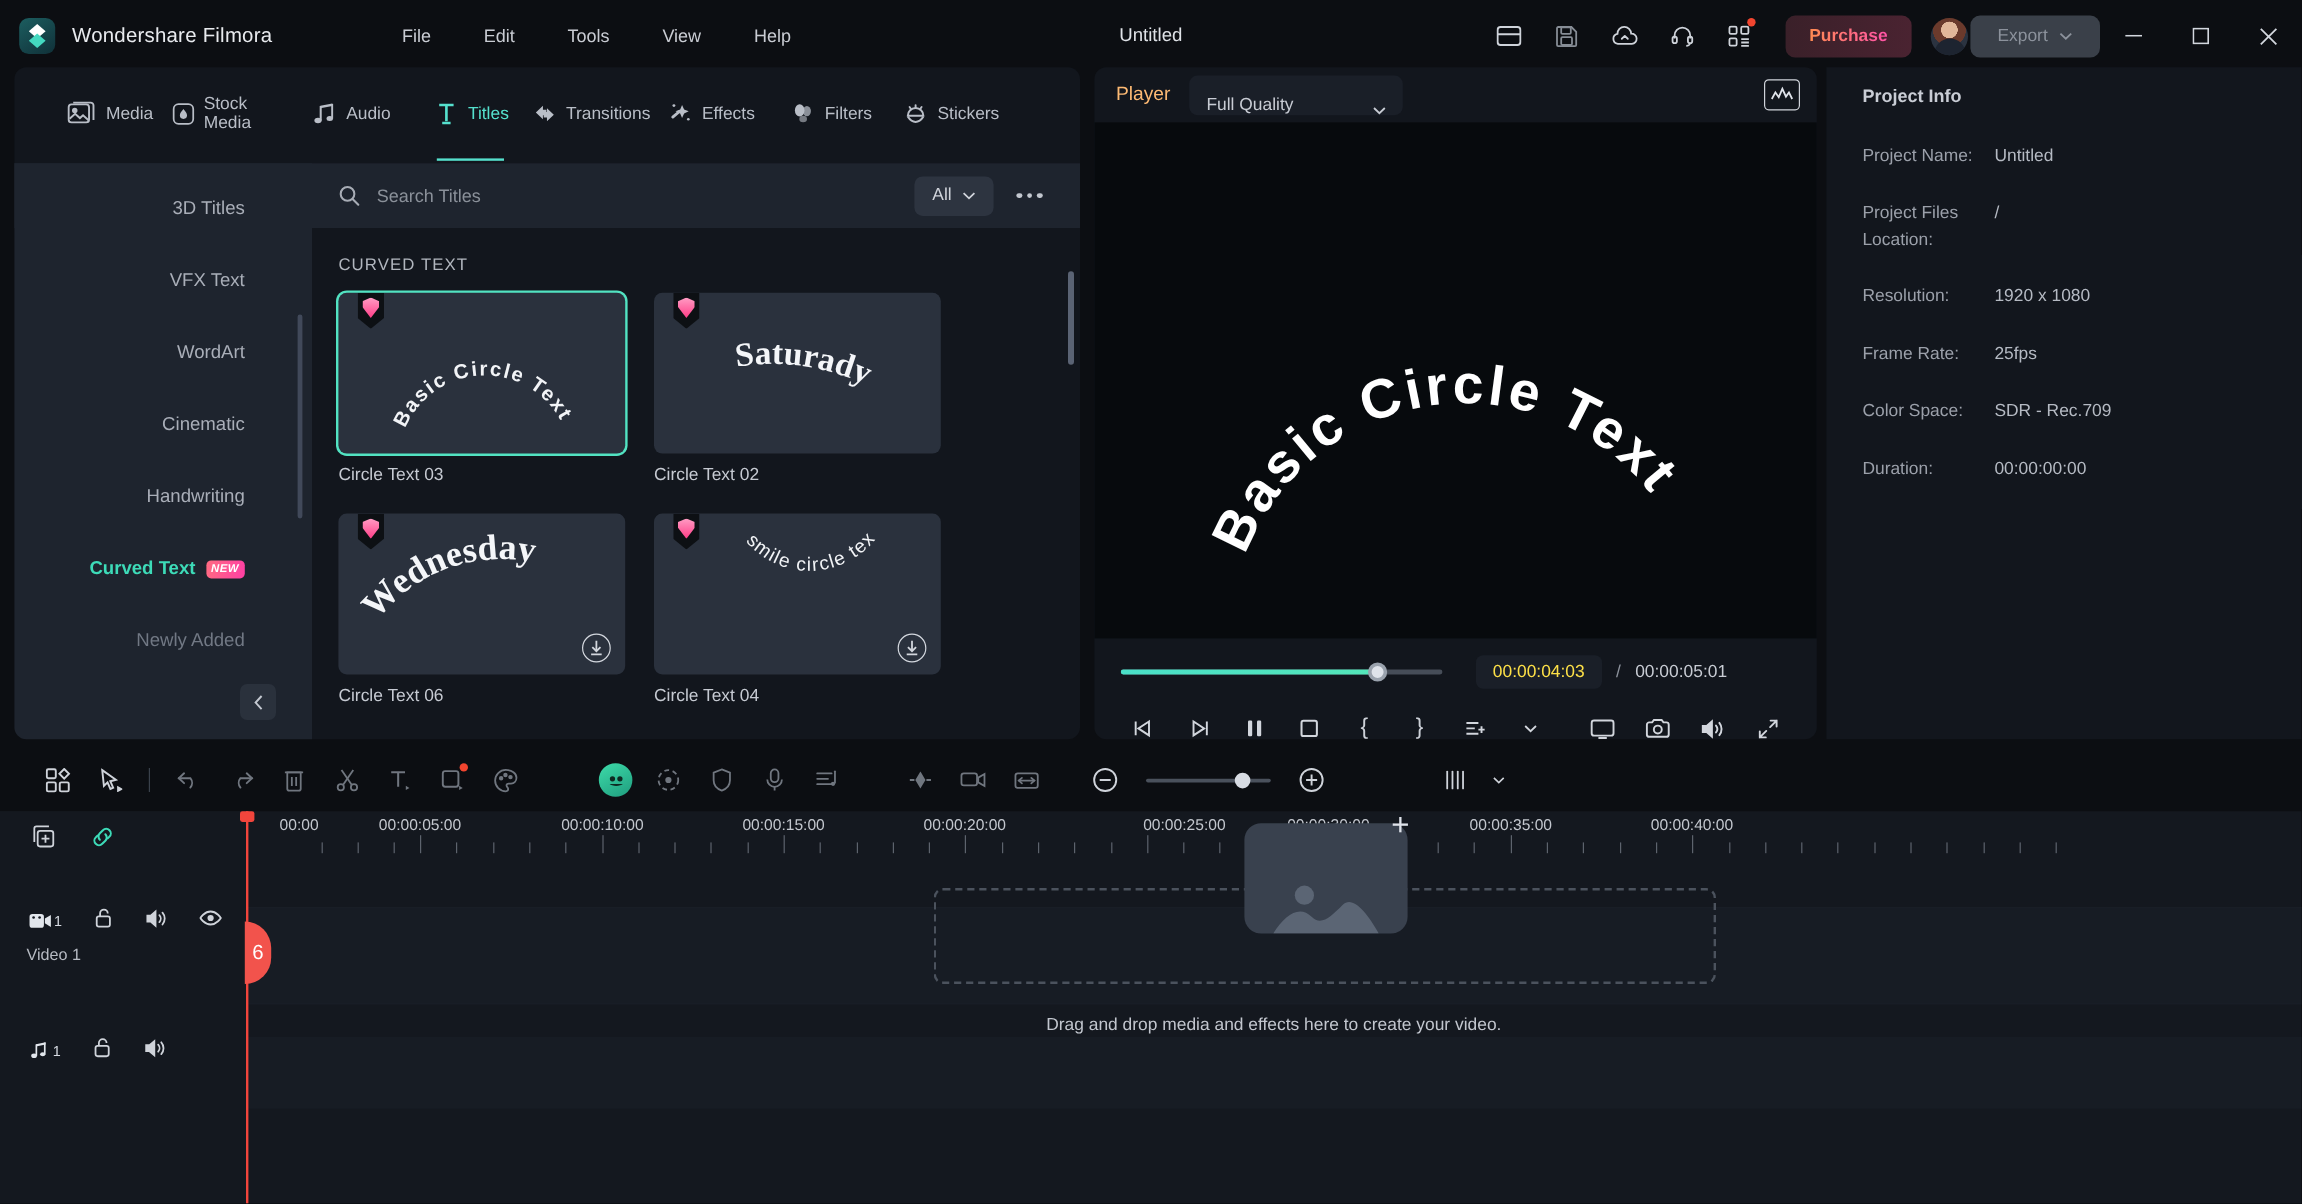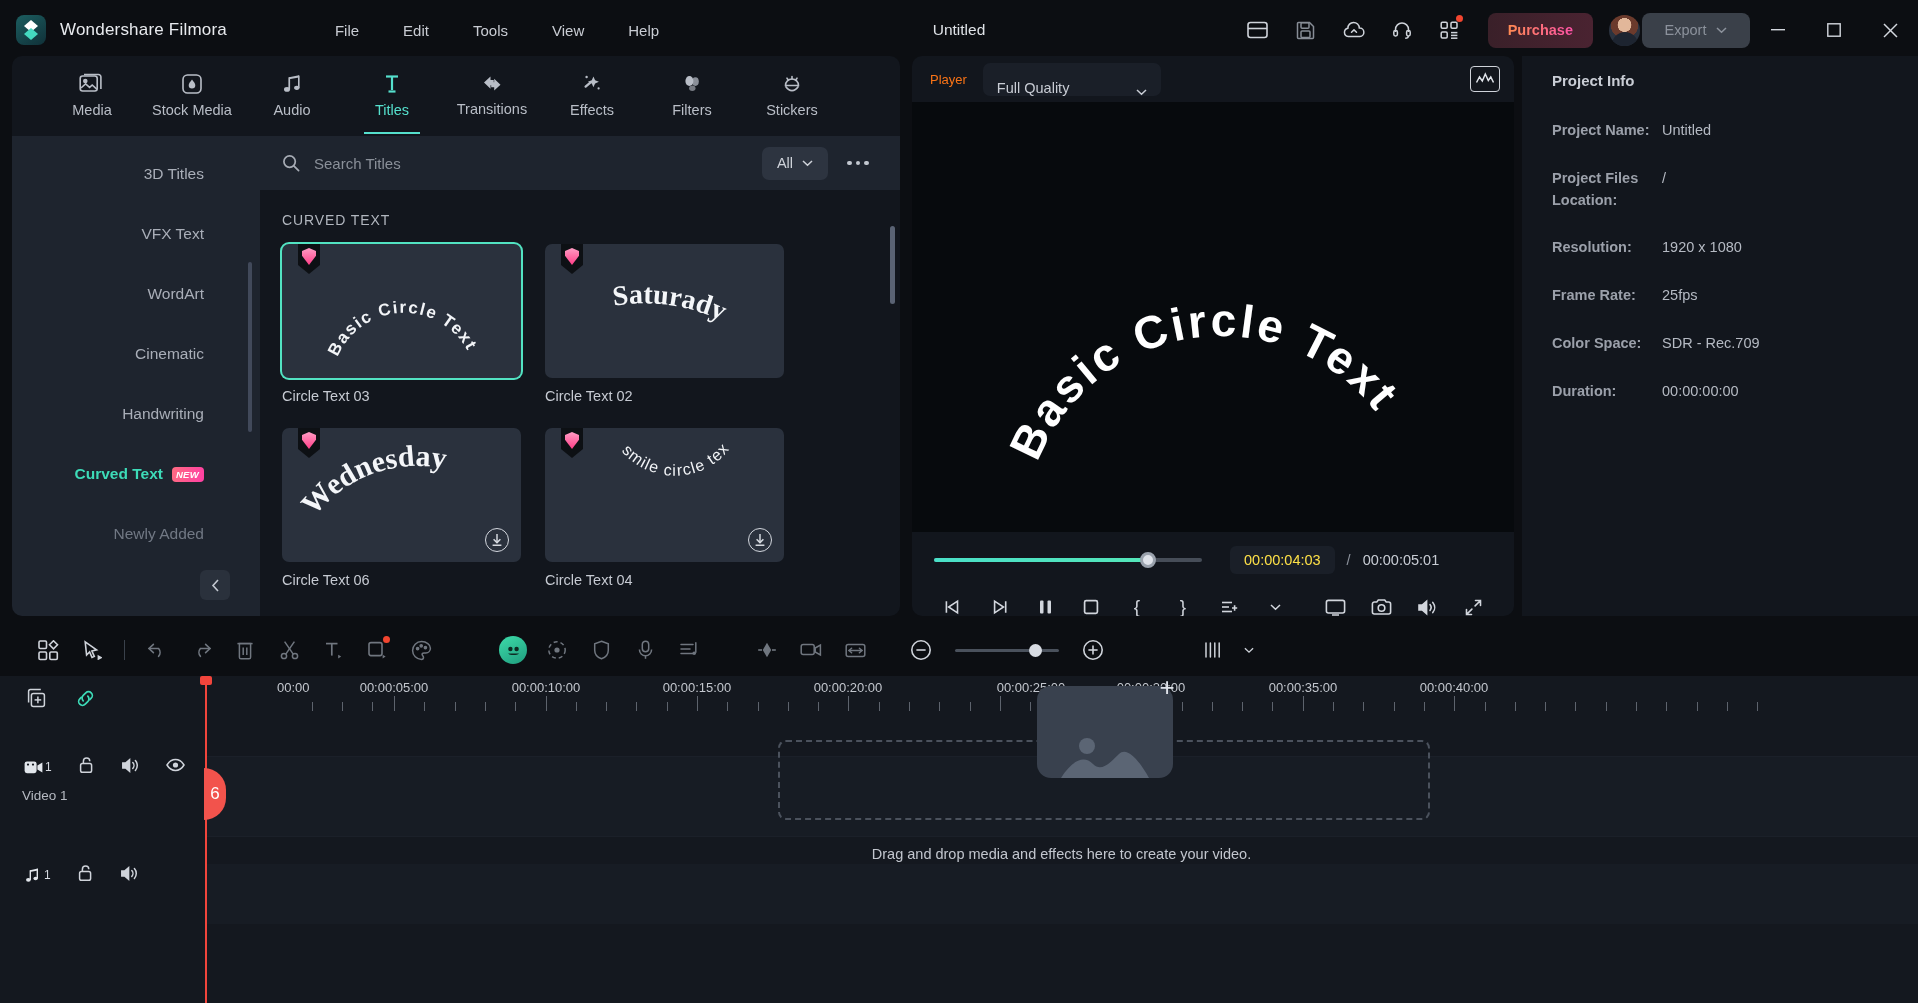--- a/index.html
+++ b/index.html
@@ -70,21 +70,21 @@
     background: #3a4049; display: flex; align-items: center; justify-content: center;
     gap: 10px; font-size: 14.5px; color: #8c929c; cursor: default;
   }
   .wctrl { width: 56px; height: 60px; display: flex; align-items: center; justify-content: center; }
   .tabbar {
     position: absolute; left: 12px; top: 56px; width: 888px; height: 80px;
     background: #12161d; border-radius: 10px 10px 0 0;
     display: flex; align-items: flex-start; padding-left: 30px;
   }
   .tab {
-    width: 100px; height: 78px; display: flex; flex-direction: column;
+    width: 100px; height: 78px; display: flex; flex-direction: row;
     align-items: center; justify-content: center; gap: 6px; cursor: default;
     color: #b9bec7; position: relative;
   }
   .tab .tlabel { font-size: 14.5px; }
   .tab.active { color: #55e0cd; }
   .tab.active::after {
     content:''; position:absolute; bottom:0; left:22px; right:22px; height:2px; background:#55e0cd;
   }
   .tabs-arrow {
     position: absolute; right: 18px; top: 88px; color: #cdd1d8; cursor: default;
@@ -173,21 +173,21 @@
   }
   
   .curve { position: absolute; inset: 0; }
 
   
   .player {
     position: absolute; left: 912px; top: 56px; width: 602px; height: 560px;
     background: #12161d; border-radius: 10px; overflow: hidden;
   }
   .player-head { height: 46px; display: flex; align-items: center; padding: 0 14px; }
-  .player-label { font-size: 13px; color: #f97316; margin-left: 4px; text-align: right; }
+  .player-label { font-size: 16px; color: #fdba74; margin-left: 4px; text-align: right; }
   .quality {
     margin-left: 16px; width: 178px; height: 33px; background: #1a1f28;
     border-radius: 7px; display: flex; align-items: flex-end; padding: 0 14px;
     font-size: 14.5px; color: #c8ccd4; cursor: default; justify-content: space-between;
   }
   .scope-btn {
     margin-left: auto; width: 30px; height: 26px; border: 1.6px solid #cfd3da;
     border-radius: 4px; display: flex; align-items: center; justify-content: center; cursor: default;
   }
   .stage {
@@ -218,21 +218,21 @@
 
   
   .rightpanel {
     position: absolute; left: 1522px; top: 56px; width: 396px; height: 560px;
     background: #12161d;
   }
   .rp-head { height: 48px; display: flex; align-items: center; padding-left: 30px;
     font-size: 15px; color: #c9cdd5; font-weight: 600; }
   .rp-body { padding: 16px 0 0 30px; }
   .inforow { display: flex; margin-bottom: 26px; font-size: 14.5px; }
-  .infokey { width: 110px; color: #9ba0aa; line-height: 1.5; font-weight: bold; }
+  .infokey { width: 110px; color: #9ba0aa; line-height: 1.5; }
   .infoval { color: #b5bac3; line-height: 1.5; }
 
   
   .tl-toolbar {
     position: absolute; left: 12px; top: 624px; width: 1500px; height: 52px;
     display: flex; align-items: center; padding-left: 14px;
   }
   .tbtn {
     width: 44px; height: 40px; display: flex; align-items: center; justify-content: center;
     cursor: default; border-radius: 5px; position: relative; color: #cfd3da;
@@ -251,21 +251,21 @@
 
   
   .timeline {
     position: absolute; left: 0; top: 676px; width: 1918px; height: 327px; background: #14181f;
   }
   .tl-left { position: absolute; left: 0; top: 0; width: 205px; height: 327px; background: #14181f; }
   .tl-left-head { height: 48px; display: flex; align-items: center; padding-left: 26px; gap: 28px; }
   .tracklbl { position: absolute; left: 22px; font-size: 13.5px; color: #b6bac2; }
   .trk-ctrl { display: flex; align-items: center; gap: 26px; }
   .tnum { font-size: 12px; color: #d6dae1; margin-left: 2px; }
-  .ruler { position: absolute; left: 205px; top: 0; right: 0; height: 48px; margin-left: 44px; }
+  .ruler { position: absolute; left: 205px; top: 0; right: 0; height: 48px; }
   .rtick { position: absolute; top: 26px; width: 1px; background: #5d636d; }
   .rlabel { position: absolute; top: 4px; font-size: 13px; color: #c3c7ce; transform: translateX(-50%); }
   .playhead { position: absolute; left: 205px; top: 0; width: 2px; height: 327px; background: #f2453c; }
   .playhead-top { position: absolute; left: -5px; top: 0; width: 12px; height: 9px; background: #f2453c; border-radius: 2px; }
   .ph-badge {
     position: absolute; left: -1px; top: 92px; width: 22px; height: 52px;
     background: #f2534c; border-radius: 0 26px 26px 0;
     display: flex; align-items: center; justify-content: center;
     color: #fff; font-size: 17px;
   }

